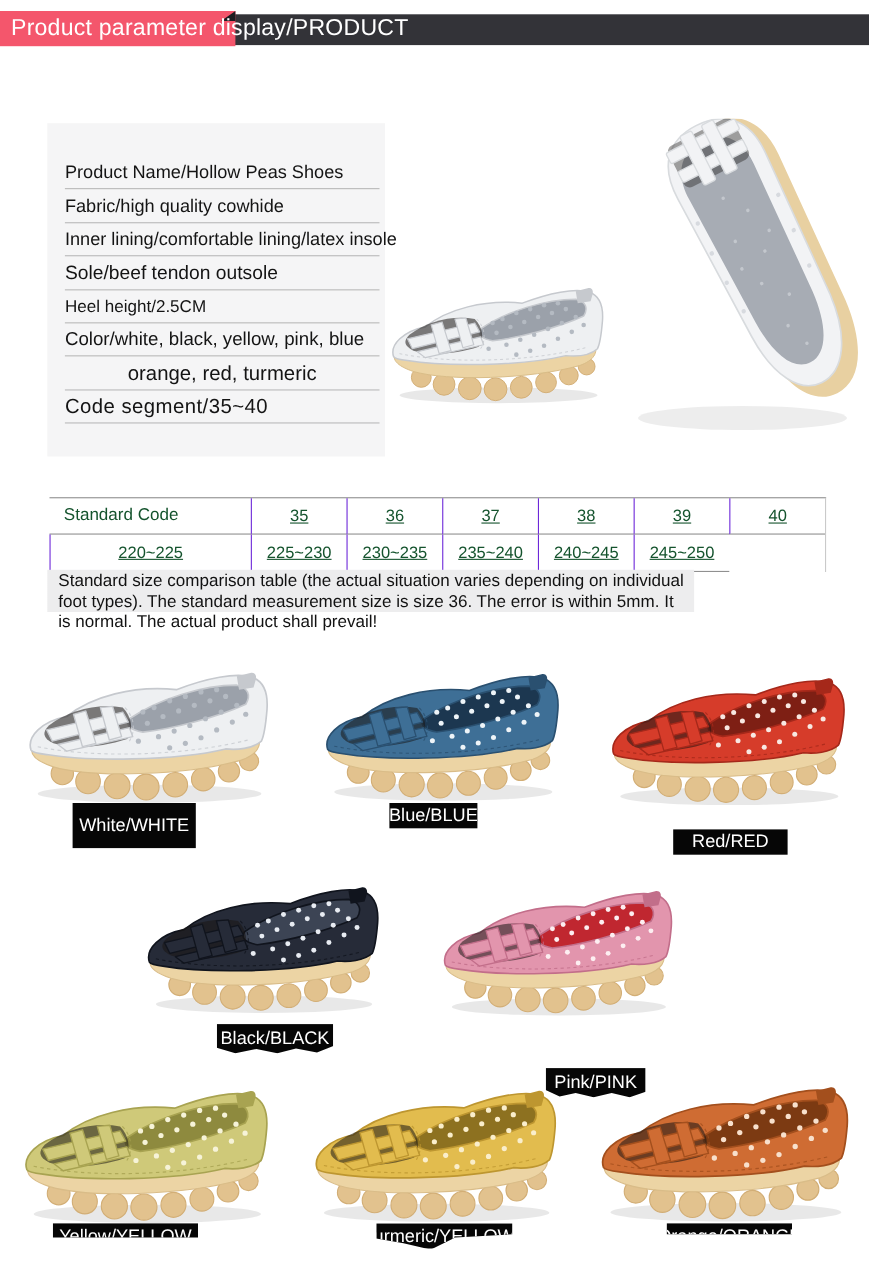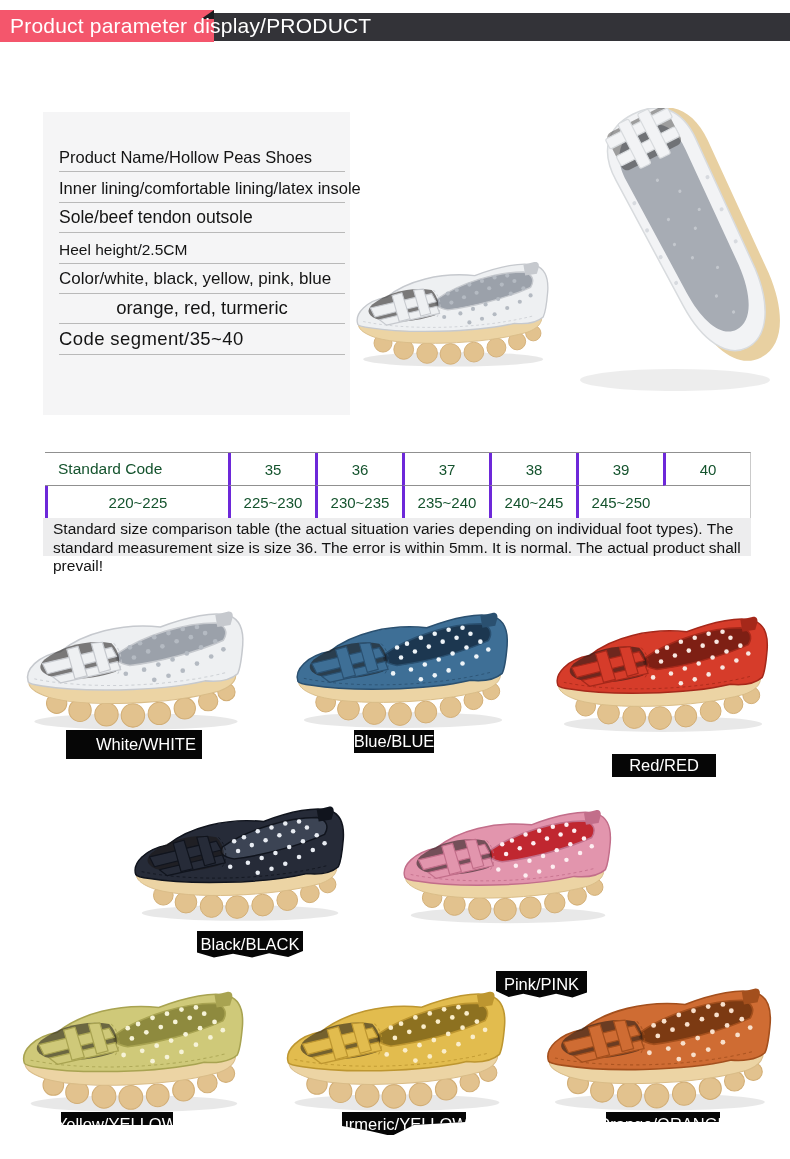--- a/index.html
+++ b/index.html
@@ -29,53 +29,53 @@
   
   .hero{position:absolute;left:345px;top:108px;width:445px;height:295px;z-index:0;}
 
   
   .size-table{position:absolute;left:45px;top:452px;width:706px;display:grid;
               grid-template-columns:183px repeat(6,1fr);border-top:1px solid #909090;
               border-right:1px solid #cacaca;box-sizing:border-box;}
   .st-cell{border-bottom:1px solid #909090;display:flex;align-items:center;justify-content:center;
            font-size:15px;color:#14532d;height:32px;}
   .st-cell.col0{justify-content:flex-start;padding-left:13px;font-size:15.5px;}
-  .st-cell.vline{border-left:3px solid #6d28d9;}
+  .st-cell.vline{border-left:1px solid #6d28d9;text-decoration:underline;}
   .st-cell.row2{height:33px;}
   .st-cell.st-foot{font-size:19px;padding-left:0;margin-left:-14px;}
 
   
-  .note{position:absolute;left:43px;top:518px;width:708px;box-sizing:border-box;
+  .note{position:absolute;left:43px;top:518px;width:588px;box-sizing:border-box;
         padding:2px 8px 0 10px;font-size:15.5px;line-height:18.6px;color:#121212;
         background:linear-gradient(to bottom,var(--note-bg,#ededee) 0,var(--note-bg,#ededee) 38px,rgba(0,0,0,0) 38px);}
 
   
   .shoe{position:absolute;}
   .shoe-white   {left:16px; top:582px;width:244px;height:153px;}
   .shoe-blue    {left:286px;top:584px;width:238px;height:149px;}
   .shoe-red     {left:546px;top:588px;width:238px;height:149px;}
   .shoe-black   {left:124px;top:778px;width:236px;height:148px;}
   .shoe-pink    {left:393px;top:782px;width:234px;height:146px;}
   .shoe-yellow  {left:12px; top:962px;width:248px;height:155px;}
   .shoe-turmeric{left:276px;top:962px;width:246px;height:154px;}
   .shoe-orange  {left:536px;top:958px;width:252px;height:158px;}
 
   
   .badge{position:absolute;background:var(--badge-bg,#060606);color:#fff;font-size:16.5px;
          display:flex;align-items:center;justify-content:center;white-space:nowrap;overflow:hidden;}
-  .badge-white{left:66px; top:730px;width:112px;height:29px;padding-left:24px;}
+  .badge-white{left:66px; top:730px;width:112px;height:41px;}
   .badge-blue {left:354px;top:730px;width:80px; height:23px;}
   .badge-red  {left:612px;top:730px;width:104px;height:23px;margin-top:24px;}
   .badge-black{left:197px;top:931px;width:106px;height:27px;
                clip-path:polygon(0 0,100% 0,100% 74%,86% 96%,68% 82%,52% 98%,34% 84%,16% 98%,0 80%);}
   .badge-pink {left:496px;top:971px;width:91px;height:27px;
                clip-path:polygon(0 0,100% 0,100% 80%,84% 98%,66% 84%,48% 98%,30% 84%,14% 96%,0 74%);}
   .badge-clip{position:absolute;overflow:hidden;}
   .badge-clip .badge{position:relative;left:0;top:0;width:100%;height:24px;}
-  .clip-yellow  {left:61px; top:1112px;width:112px;height:13px;text-align:center;}
+  .clip-yellow  {left:48px; top:1112px;width:132px;height:13px;text-align:center;}
   .clip-turmeric{left:342px;top:1112px;width:124px;height:23px;}
   .clip-turmeric .badge{clip-path:polygon(0 0,100% 0,100% 42%,58% 54%,40% 100%,20% 76%,0 58%);
                         justify-content:flex-start;text-indent:-7px;}
   .clip-orange  {left:606px;top:1112px;width:114px;height:10px;}
 </style>
 </head>
 <body>
 
 <svg width="0" height="0" style="position:absolute" aria-hidden="true">
   <defs>
@@ -179,20 +179,23 @@
     </g>
     <g transform="translate(2,128)">
       <use href="#loafer" width="216" height="135"></use>
     </g>
   </svg>
 
   <div class="info-box">
     <div class="info-line l1">
         <span>Product Name/Hollow Peas Shoes</span>
       </div>
+    <div class="info-line l2">
+        <span>Fabric/high quality cowhide</span>
+      </div>
     <div class="info-line l3">
         <span>Inner lining/comfortable lining/latex insole</span>
       </div>
     <div class="info-line l4">
         <span>Sole/beef tendon outsole</span>
       </div>
     <div class="info-line l5">
         <span>Heel height/2.5CM</span>
       </div>
     <div class="info-line l6">

